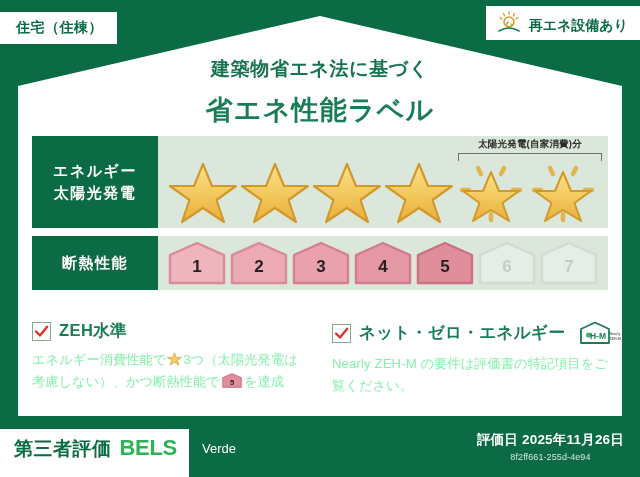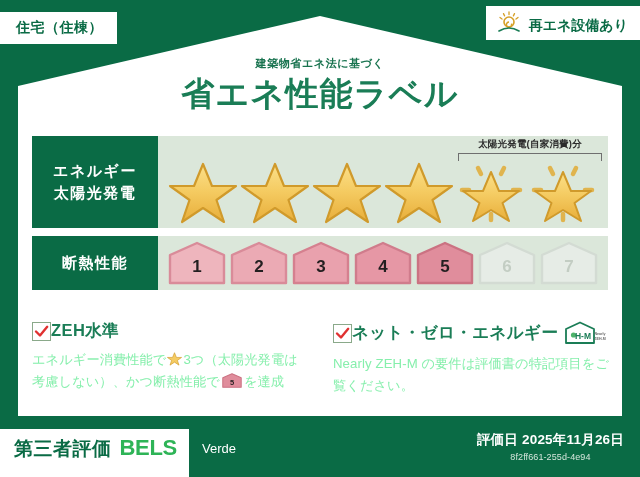--- a/index.html
+++ b/index.html
@@ -39,26 +39,26 @@
     z-index: 6;
   }
   #renew-tag .sun-ico { width: 26px; height: 24px; display: block; }
 
   
   #title-block {
     position: absolute; left: 0; right: 0; top: 56px;
     text-align: center; z-index: 5;
   }
   #subtitle {
-    font-size: 11px; font-weight: bold; color: #18734f;
+    font-size: 19px; font-weight: bold; color: #18734f;
     letter-spacing: .6px;
   }
   #main-title {
-    margin-top: 1px;
-    font-size: 33px; font-weight: bold; color: #1a7d56;
+    margin-top: 10px;
+    font-size: 27px; font-weight: bold; color: #1a7d56;
     letter-spacing: 1.2px;
   }
 
   
   #rows { position: absolute; left: 32px; top: 136px; width: 576px; z-index: 5; }
 
   .rating-row { display: flex; align-items: stretch; margin-bottom: 8px; }
   .row-label {
     width: 126px; flex: none;
     background: #0a6b45; color: #ffffff;
@@ -112,21 +112,21 @@
     color: #231f20; pointer-events: none;
   }
   .badge.off .num { color: #c3cdc3; }
 
   
   #criteria {
     position: absolute; left: 32px; top: 320px; width: 580px;
     display: flex; gap: 22px; z-index: 5;
   }
   .crit { width: 280px; }
-  .crit-head { display: flex; align-items: center; gap: 0; }
+  .crit-head { display: flex; align-items: center; gap: 8px; }
   .check-box {
     width: 19px; height: 19px; flex: none;
     border: 1.4px solid #8aa98a; background: #fff;
     position: relative;
   }
   .check-box svg { position: absolute; left: 1px; top: 1px; width: 15px; height: 15px; }
   .crit-title {
     font-size: 16.5px; font-weight: bold; color: #1a7d56;
     letter-spacing: .4px; white-space: nowrap;
   }

